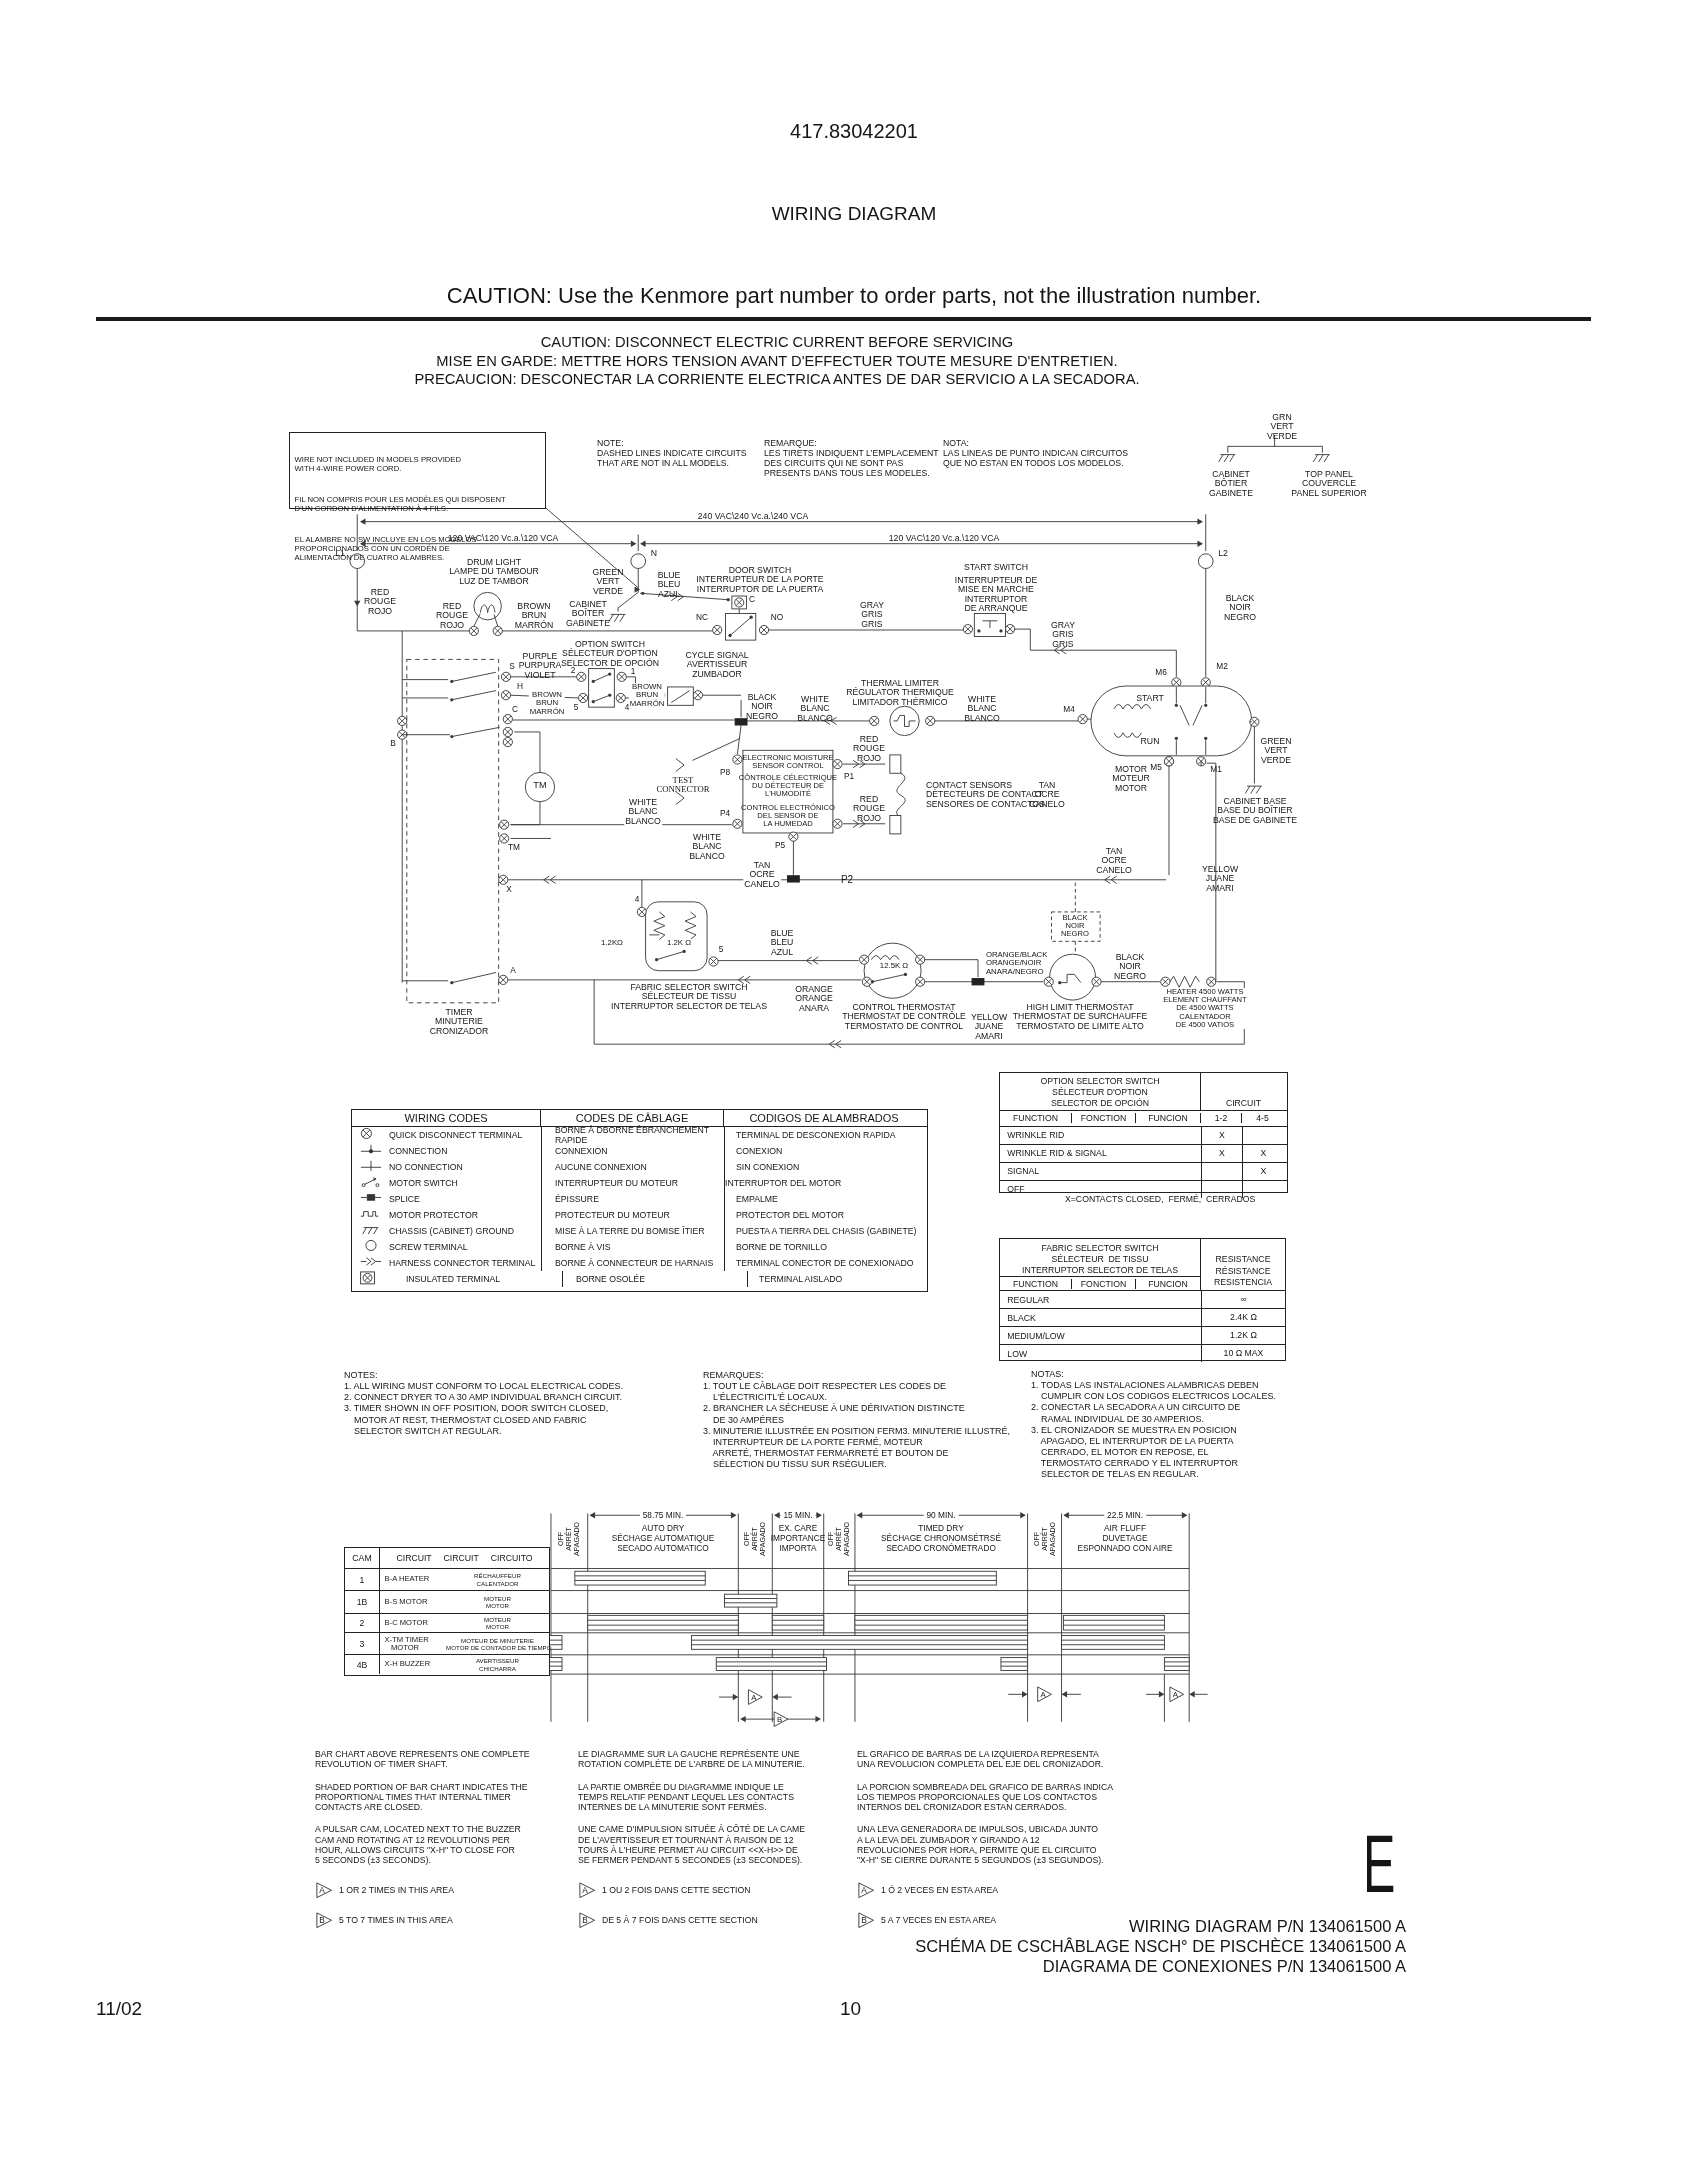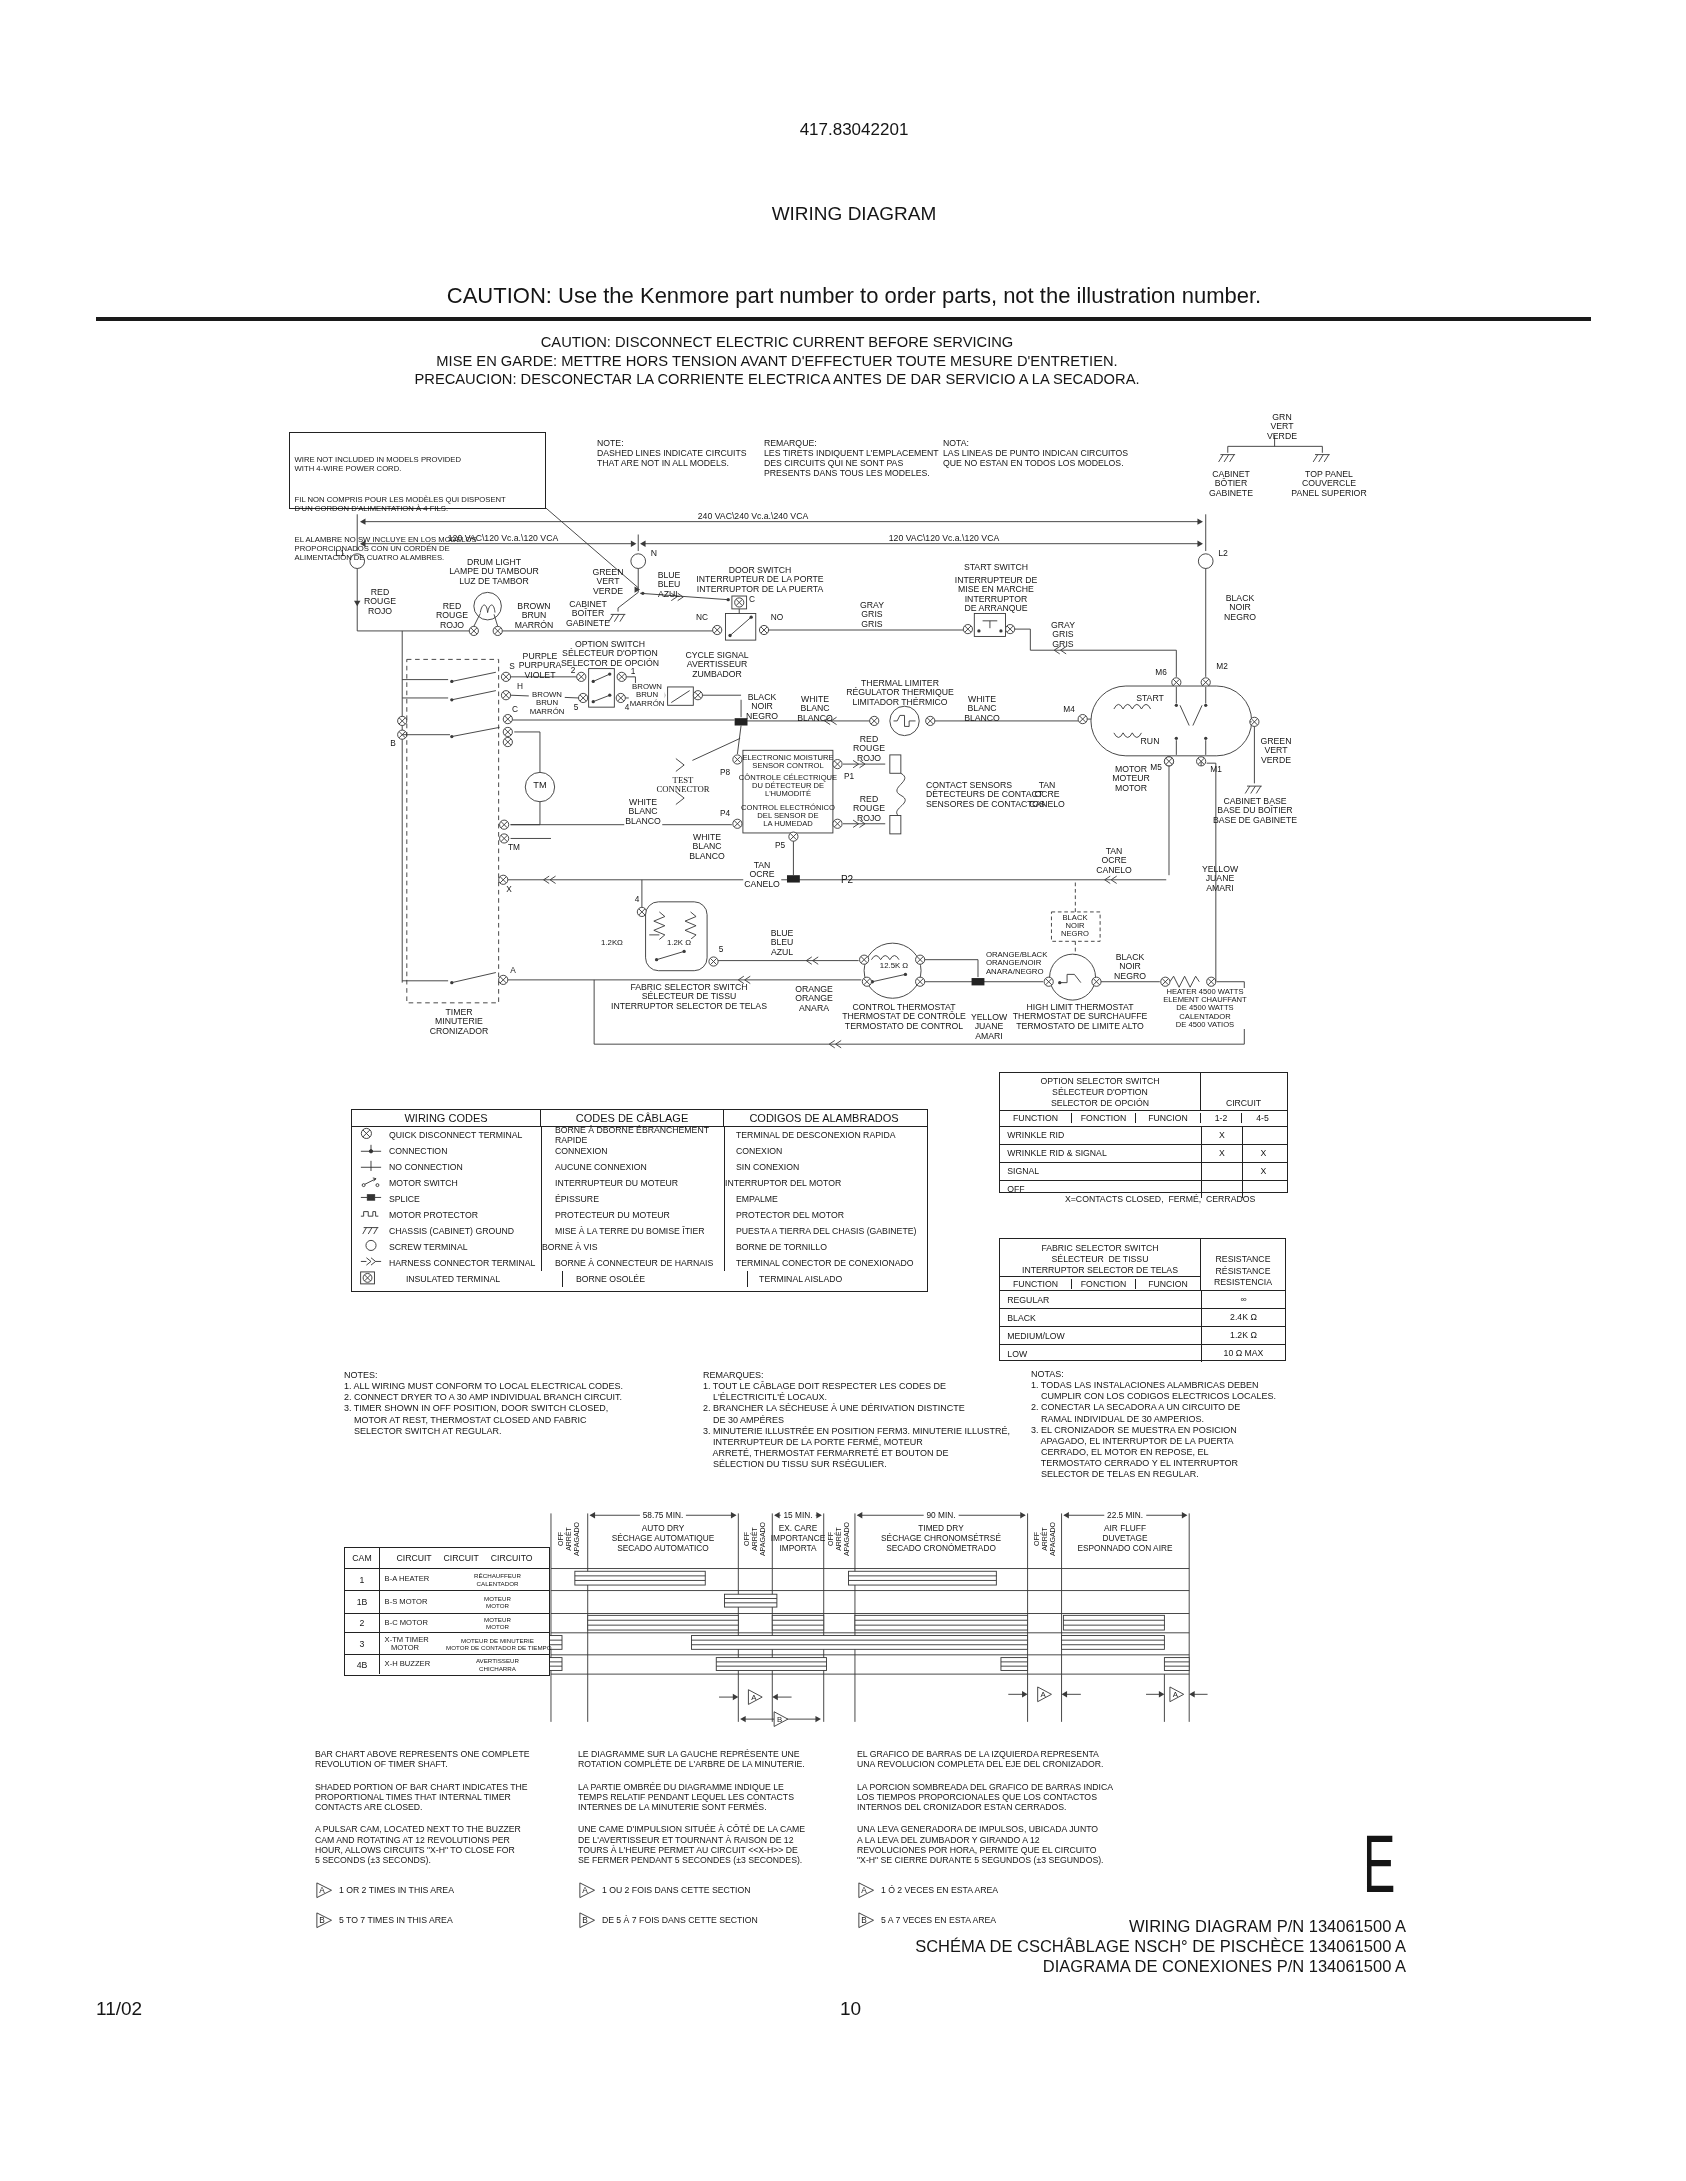--- a/index.html
+++ b/index.html
@@ -27,21 +27,21 @@
   .legend{position:absolute;z-index:2;display:flex;align-items:center;font-size:8.7px;white-space:pre}
   .legend svg{margin-right:5.5px}
   .offlbl{position:absolute;z-index:2;font-size:7px;line-height:1.15;text-align:center;white-space:pre;
           transform:translate(-50%,-50%) rotate(-90deg)}
   .secdur{position:absolute;z-index:2;font-size:8.3px;transform:translateX(-50%);background:#fff;padding:0 2.8px;white-space:pre}
   .seclbl{position:absolute;z-index:2;font-size:8.3px;line-height:1.22;transform:translateX(-50%);text-align:center;white-space:pre}
 </style>
 </head>
 <body>
 
-<div class="hdr" style="top:120px;font-size:17px">417.83042201</div>
+<div class="hdr" style="top:120px;font-size:20px">417.83042201</div>
 <div class="hdr" style="top:203px;font-size:19px">WIRING DIAGRAM</div>
 <div class="hdr" style="top:283px;font-size:22px"><span>CAUTION: Use the Kenmore part number to order parts, </span><span style="">not</span><span> the illustration number.</span></div>
 <div class="abs" style="left:96px;top:317px;width:1495px;height:3.7px;background:#1a1a1a;z-index:2"></div>
 <div class="hdr" style="top:334px;font-size:14.7px;left:-55px">CAUTION: DISCONNECT ELECTRIC CURRENT BEFORE SERVICING</div>
 <div class="hdr" style="top:353px;font-size:14.7px;left:-55px">MISE EN GARDE: METTRE HORS TENSION AVANT D'EFFECTUER  TOUTE MESURE D'ENTRETIEN.</div>
 <div class="hdr" style="top:371px;font-size:14.7px;left:-55px">PRECAUCION: DESCONECTAR LA CORRIENTE ELECTRICA  ANTES DE DAR SERVICIO A LA SECADORA.</div>
 
 <div class="box" style="left:289px;top:432px;width:246px;height:68px;padding:3.7px 4.6px;font-size:7.7px;line-height:1.18;white-space:pre">
   <div style="margin-bottom:3.7px">WIRE NOT INCLUDED IN MODELS PROVIDED
 WITH 4-WIRE POWER CORD.</div>
@@ -646,21 +646,21 @@
       <div class="cell bl" style="width:183px;padding-left:13px;height:100%;display:flex;align-items:center">MISE À LA TERRE DU BOMISE ÎTIER</div>
       <div class="cell bl" style="width:201px;padding-left:11px;height:100%;display:flex;align-items:center">PUESTA A TIERRA DEL CHASIS (GABINETE)</div>
     </div>
     <div class="row" style="height: 16px; align-items: center;">
       <div class="cell" style="width:37px;text-align:center"><svg width="24" height="13.8" viewBox="0 0 26 15" style="overflow:visible">
           <g fill="none" stroke="#333" stroke-width="1">
             <circle cx="13" cy="7" r="5.5"></circle>
           </g>
         </svg></div>
       <div class="cell" style="width:152px">SCREW TERMINAL</div>
-      <div class="cell bl" style="width:183px;height:100%;display:flex;align-items:center">BORNE À VIS</div>
+      <div class="cell bl" style="width:183px;padding-left:13px;height:100%;display:flex;align-items:center">BORNE À VIS</div>
       <div class="cell bl" style="width:201px;padding-left:11px;height:100%;display:flex;align-items:center">BORNE DE TORNILLO</div>
     </div>
     <div class="row" style="height: 16px; align-items: center;">
       <div class="cell" style="width:37px;text-align:center"><svg width="24" height="13.8" viewBox="0 0 26 15" style="overflow:visible">
           <g fill="none" stroke="#333" stroke-width="1">
             <path d="M2,7h6M8,3l5,4l-5,4M13,3l5,4l-5,4M18,7h6"></path>
           </g>
         </svg></div>
       <div class="cell" style="width:152px">HARNESS CONNECTOR TERMINAL</div>
       <div class="cell bl" style="width:183px;padding-left:13px;height:100%;display:flex;align-items:center">BORNE À CONNECTEUR DE HARNAIS</div>

